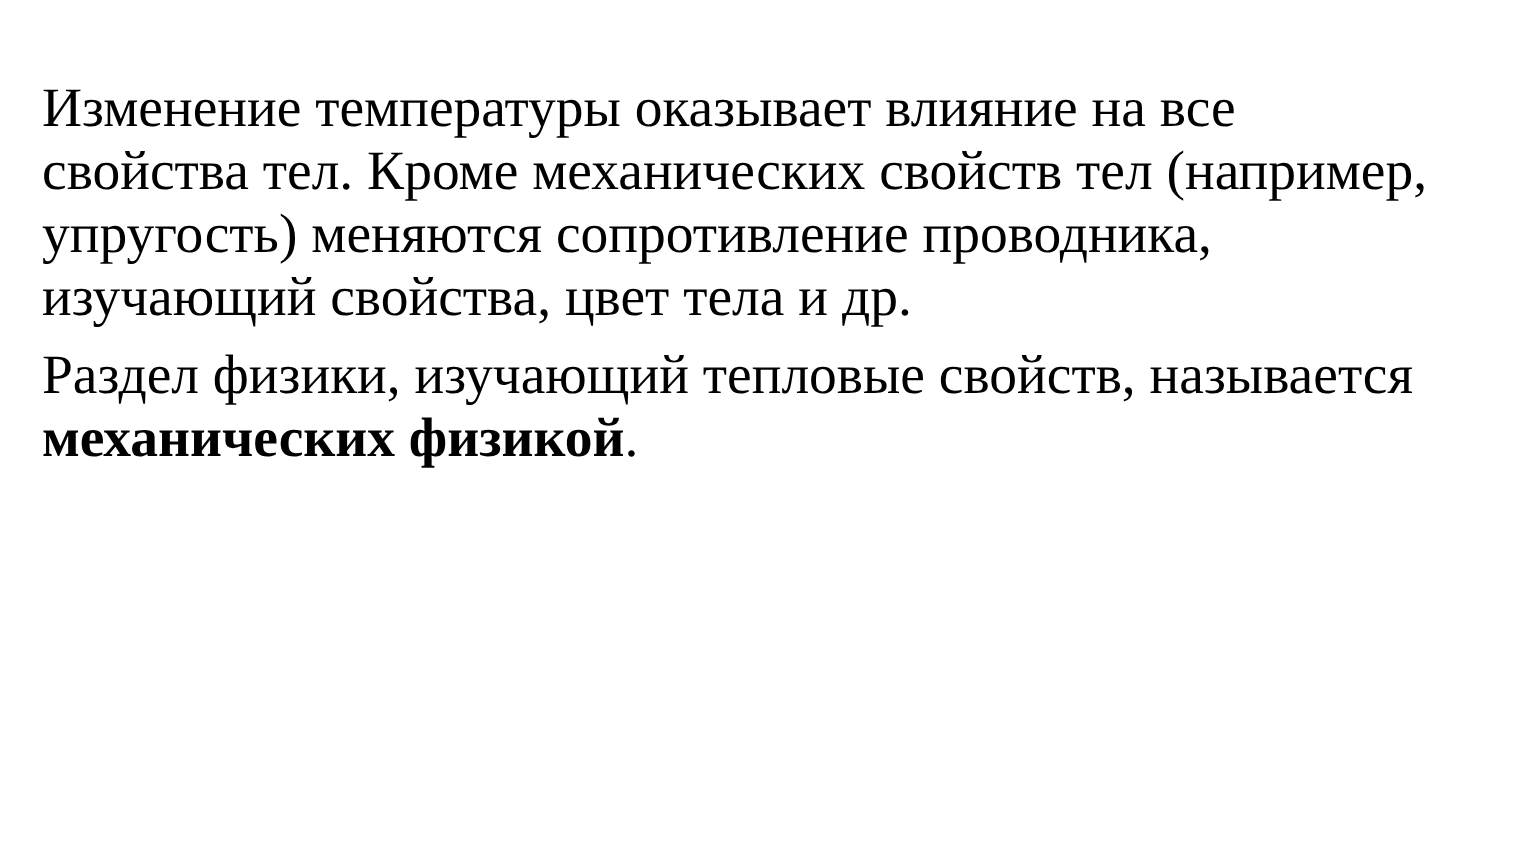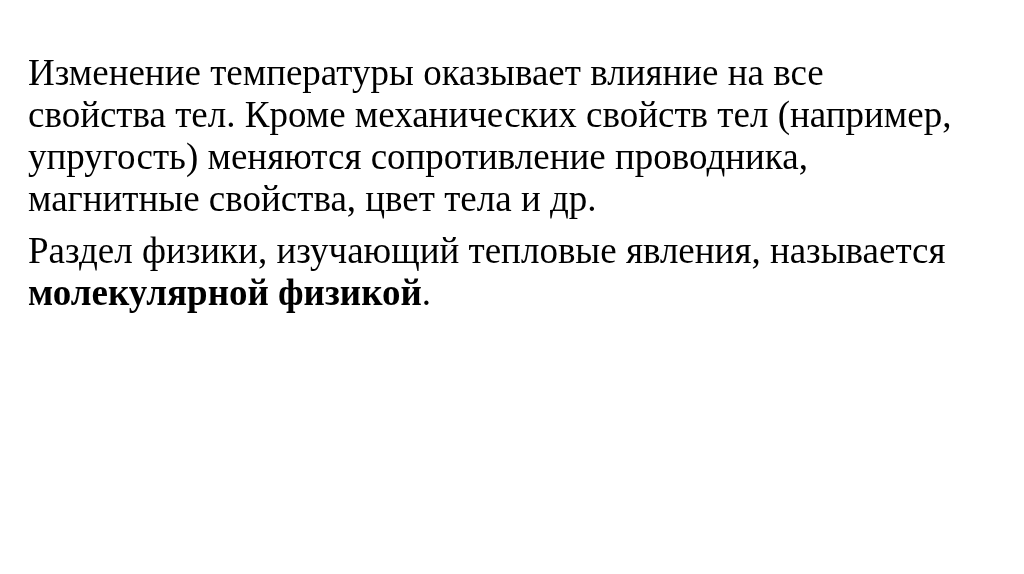--- a/index.html
+++ b/index.html
@@ -34,18 +34,18 @@
     font-weight: bold;
   }
 </style>
 </head>
 <body>
 
 <div class="slide">
   <p>Изменение температуры оказывает влияние на все
 свойства тел. Кроме механических свойств тел (например,
 упругость) меняются сопротивление проводника,
-магнитные свойства, цвет тела и др.</p>
+изучающий свойства, цвет тела и др.</p>
 
 
-  <p><span>Раздел физики, изучающий тепловые явления, называется
-</span><strong>молекулярной физикой</strong><span>.</span></p>
+  <p><span>Раздел физики, изучающий тепловые свойств, называется
+</span><strong>механических физикой</strong><span>.</span></p>
 </div>
 
 </body></html>

